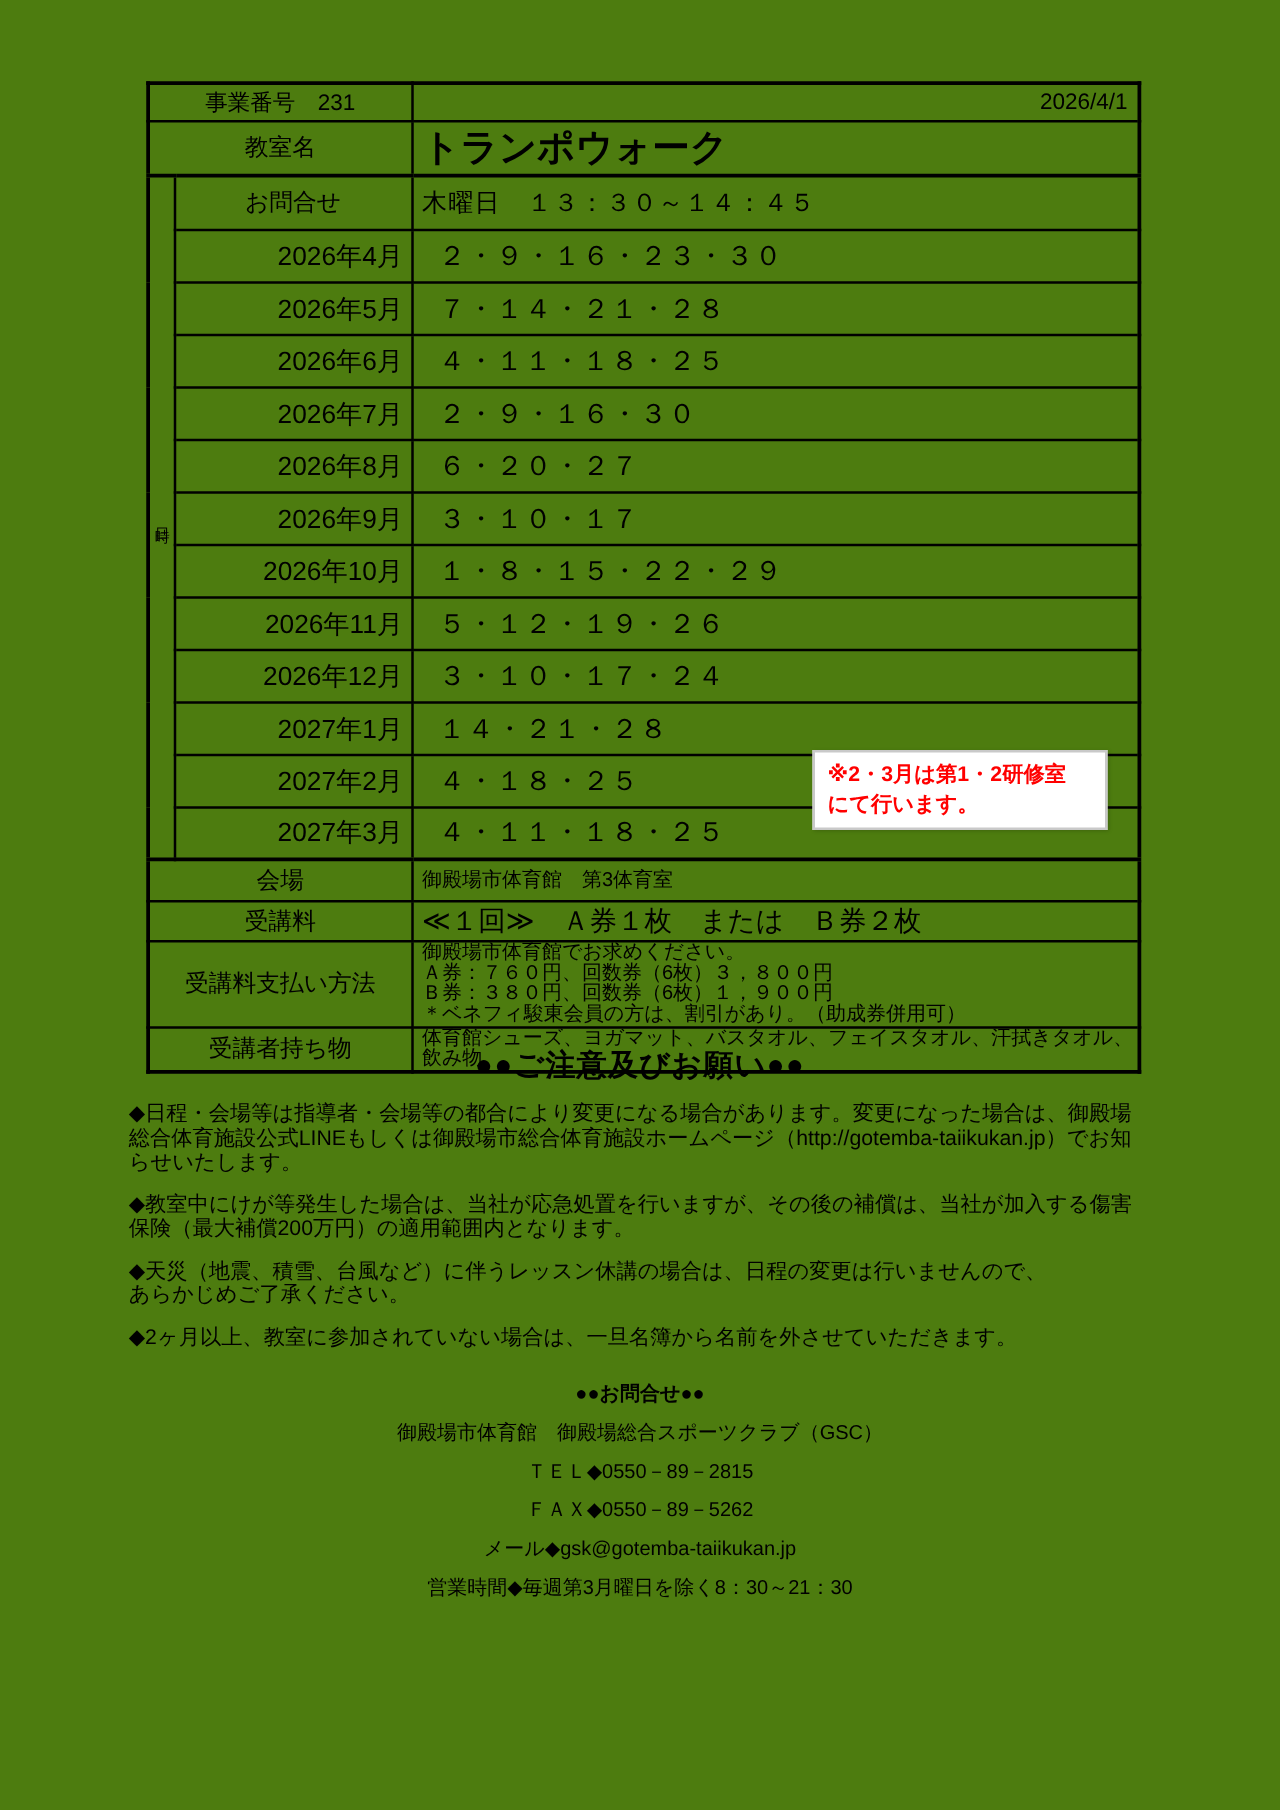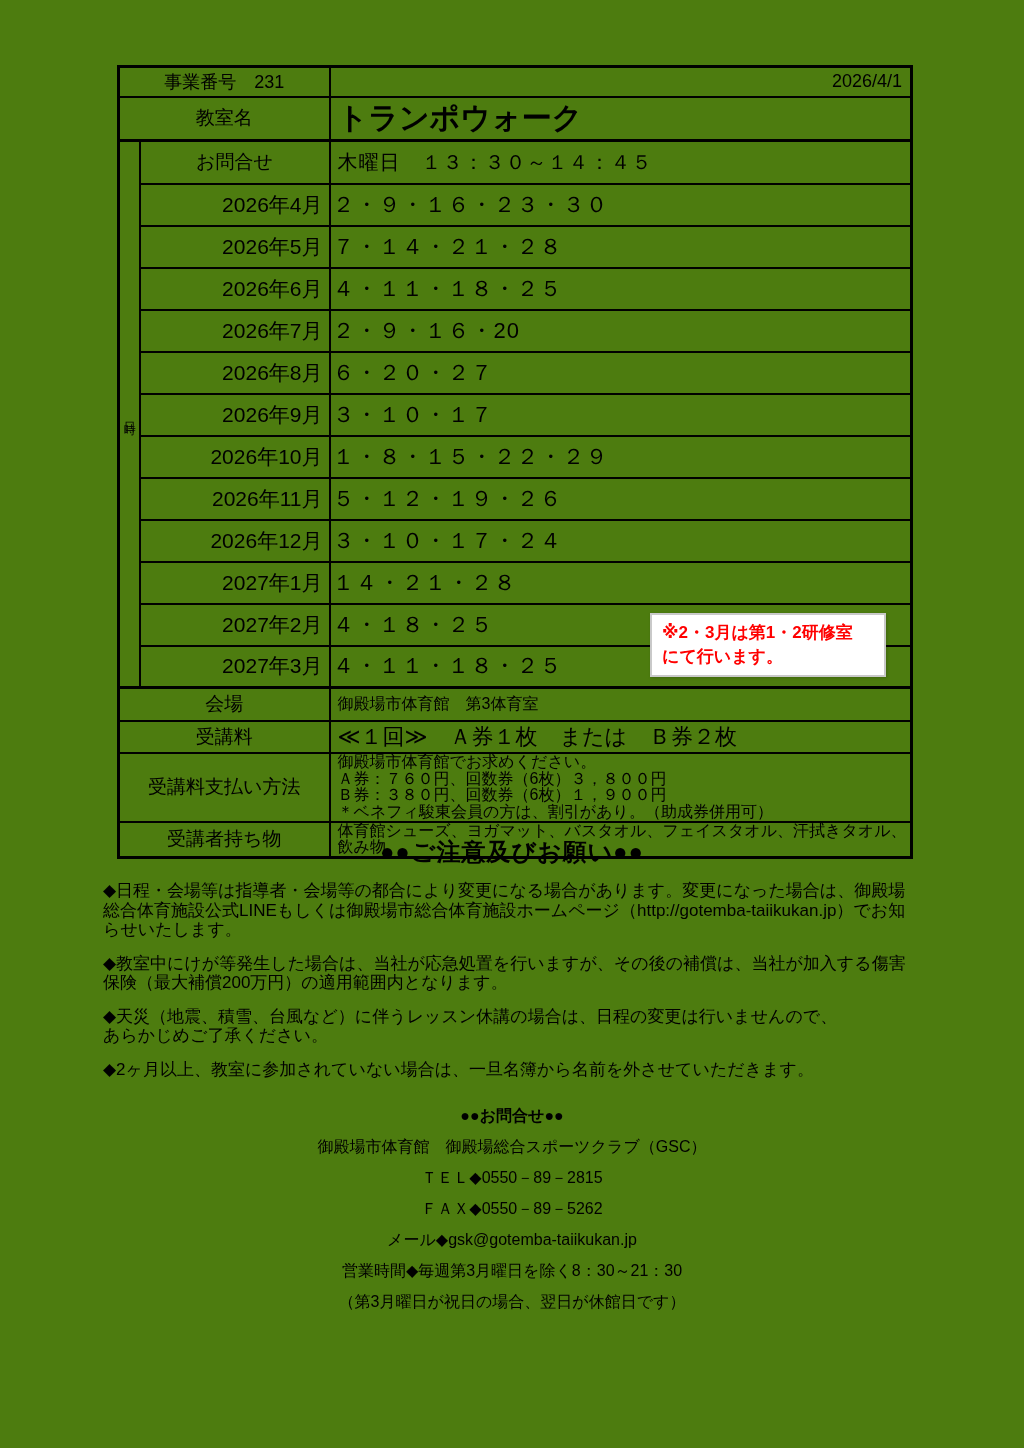--- a/index.html
+++ b/index.html
@@ -25,29 +25,29 @@
   .r-month{height:42px;}
   .r-venue{height:33px;margin-top:18px;}
   .r-fee{height:31px;}
   .r-pay{height:69px;}
   .r-items{height:31px;}
   .val{text-align:left;padding-left:7px;}
   .date{text-align:right;padding-right:8px;font-size:18px;}
   .big{font-size:30px;font-weight:bold;margin-left:32px;}
   .sched{font-size:20px;letter-spacing:1px;}
   .mlab{text-align:right;padding-right:6px;font-size:21px;}
-  .mdates{text-align:left;padding-left:2px;font-size:22px;letter-spacing:1px;}
+  .mdates{text-align:left;padding-left:20px;font-size:22px;letter-spacing:1px;}
   .small1{font-size:16px;}
   .fee{font-size:22px;}
   .tiny{font-size:16px;line-height:16.5px;}
   .pre{white-space:pre-line;}
   .vcell{text-align:center;}
   .vtext{writing-mode:vertical-rl;text-orientation:upright;font-size:12px;letter-spacing:2px;margin:0 auto;}
   .room-note{
-    position:absolute;left:650px;top:613px;width:212px;
+    position:absolute;left:650px;top:600px;width:212px;
     background:#ffffff;border:2px solid #c9c9c9;
     box-shadow:1px 1px 3px rgba(0,0,0,0.18);
     color:#ff0000;font-weight:bold;font-size:17px;line-height:24px;
     padding:6px 10px;white-space:pre-line;
   }
   .notices{position:absolute;left:103px;top:836px;width:818px;}
   .n-title{text-align:center;font-size:24px;font-weight:bold;letter-spacing:1px;margin:0 0 13px 0;}
   .n-item{font-size:17px;font-weight:normal;line-height:19.5px;margin:0 0 14px 0;white-space:pre-line;}
   .contact{position:absolute;left:103px;top:1100px;width:818px;text-align:center;}
   .c-title{font-size:16px;font-weight:bold;line-height:31px;}
@@ -91,21 +91,21 @@
     <tr class="r-month">
       <td class="mlab">2026年5月</td>
       <td class="mdates">７・１４・２１・２８</td>
     </tr>
     <tr class="r-month">
       <td class="mlab">2026年6月</td>
       <td class="mdates">４・１１・１８・２５</td>
     </tr>
     <tr class="r-month">
       <td class="mlab">2026年7月</td>
-      <td class="mdates">２・９・１６・20</td>
+      <td class="mdates">２・９・１６・３０</td>
     </tr>
     <tr class="r-month">
       <td class="mlab">2026年8月</td>
       <td class="mdates">６・２０・２７</td>
     </tr>
     <tr class="r-month">
       <td class="mlab">2026年9月</td>
       <td class="mdates">３・１０・１７</td>
     </tr>
     <tr class="r-month">
@@ -167,16 +167,15 @@
     <p class="n-item">◆2ヶ月以上、教室に参加されていない場合は、一旦名簿から名前を外させていただきます。</p>
   </div>
 
   <div class="contact">
     <div class="c-title">●●お問合せ●●</div>
     <div class="c-line">御殿場市体育館　御殿場総合スポーツクラブ（GSC）</div>
     <div class="c-line">ＴＥＬ◆0550－89－2815</div>
     <div class="c-line">ＦＡＸ◆0550－89－5262</div>
     <div class="c-line">メール◆gsk@gotemba-taiikukan.jp</div>
     <div class="c-line">営業時間◆毎週第3月曜日を除く8：30～21：30</div>
-    <div class="c-line">（第3月曜日が祝日の場合、翌日が休館日です）</div>
   </div>
 
 </div>
 
 </body></html>

